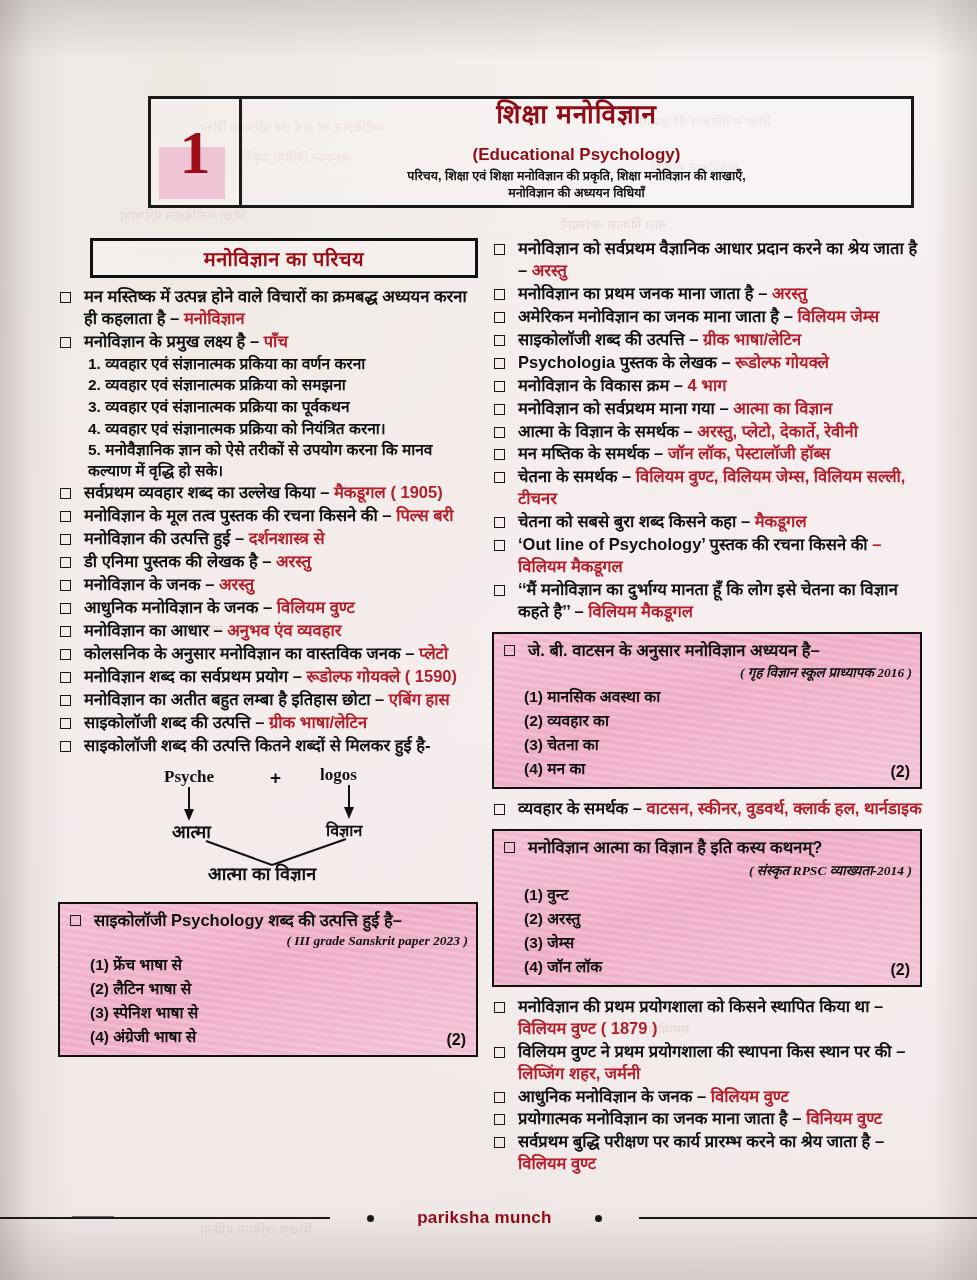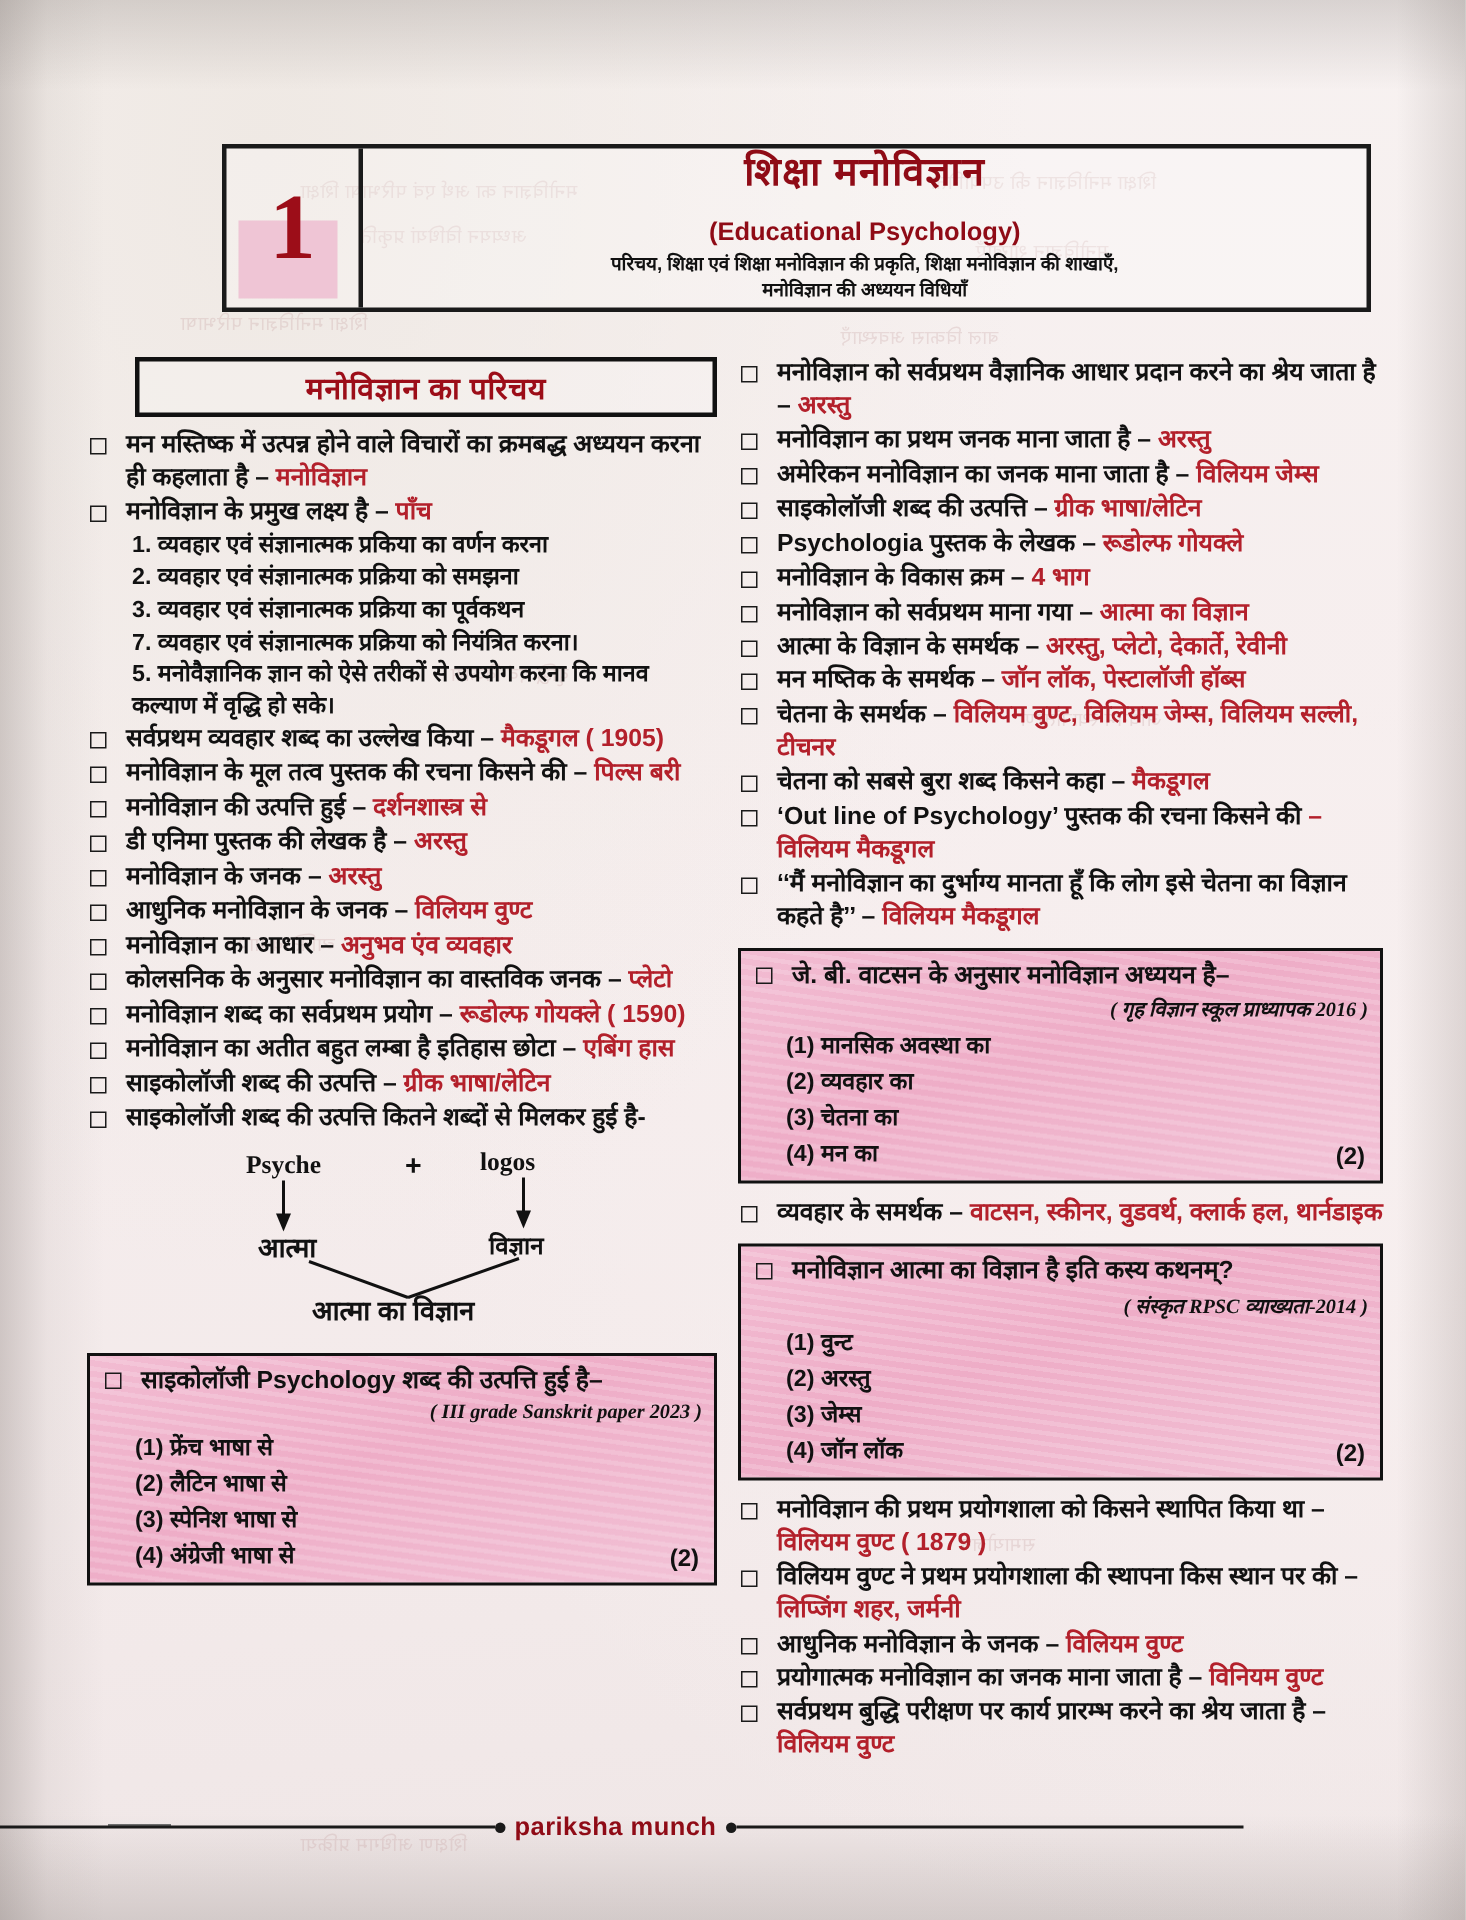--- a/index.html
+++ b/index.html
@@ -249,21 +249,21 @@
     color: #111;
   }
 
   
   .footer {
     position: absolute;
     left: 0; bottom: 52px;
     width: 977px;
     display: flex;
     align-items: center;
-    justify-content: flex-start;
+    justify-content: space-between;
   }
   .f-line { height: 2px; background: #1a1a1a; }
   .f-line.l { width: 330px; }
   .f-line.r { width: 338px; }
   .f-dot { width: 7px; height: 7px; border-radius: 50%; background: #1a1a1a; }
   .f-brand {
     font-size: 17px;
     font-weight: bold;
     color: #8f0b16;
     margin: 0 6px;
@@ -319,21 +319,21 @@
     <div class="section-banner">
       <span class="section-banner-text">मनोविज्ञान का परिचय</span>
     </div>
 
     <ul class="bullets" id="left-bullets">
         <li class="bullet"><span class="blk">मन मस्तिष्क में उत्पन्न होने वाले विचारों का क्रमबद्ध अध्ययन करना ही कहलाता है – </span><span class="ans">मनोविज्ञान</span></li>
         <li class="bullet"><span class="blk">मनोविज्ञान के प्रमुख लक्ष्य है  – </span><span class="ans">पाँच</span></li>
         <li class="bullet sub"><span class="blk">1. व्यवहार एवं संज्ञानात्मक प्रकिया का वर्णन करना</span></li>
         <li class="bullet sub"><span class="blk">2. व्यवहार एवं संज्ञानात्मक प्रक्रिया को समझना</span></li>
         <li class="bullet sub"><span class="blk">3. व्यवहार एवं संज्ञानात्मक प्रक्रिया का पूर्वकथन</span></li>
-        <li class="bullet sub"><span class="blk">7. व्यवहार एवं संज्ञानात्मक प्रक्रिया को नियंत्रित करना।</span></li>
+        <li class="bullet sub"><span class="blk">4. व्यवहार एवं संज्ञानात्मक प्रक्रिया को नियंत्रित करना।</span></li>
         <li class="bullet sub"><span class="blk">5. मनोवैज्ञानिक ज्ञान को ऐसे तरीकों से उपयोग करना कि मानव कल्याण में वृद्धि हो सके।</span></li>
         <li class="bullet"><span class="blk">सर्वप्रथम व्यवहार शब्द का उल्लेख किया – </span><span class="ans">मैकडूगल ( 1905)</span></li>
         <li class="bullet"><span class="blk">मनोविज्ञान के मूल तत्व पुस्तक की रचना किसने की – </span><span class="ans">पिल्स बरी</span></li>
         <li class="bullet"><span class="blk">मनोविज्ञान की उत्पत्ति हुई – </span><span class="ans">दर्शनशास्त्र से</span></li>
         <li class="bullet"><span class="blk">डी एनिमा पुस्तक की लेखक है – </span><span class="ans">अरस्तु</span></li>
         <li class="bullet"><span class="blk">मनोविज्ञान के जनक – </span><span class="ans">अरस्तु</span></li>
         <li class="bullet"><span class="blk">आधुनिक मनोविज्ञान के जनक  – </span><span class="ans">विलियम वुण्ट</span></li>
         <li class="bullet"><span class="blk">मनोविज्ञान का आधार  – </span><span class="ans">अनुभव एंव व्यवहार</span></li>
         <li class="bullet"><span class="blk">कोलसनिक के अनुसार मनोविज्ञान का वास्तविक जनक – </span><span class="ans">प्लेटो</span></li>
         <li class="bullet"><span class="blk">मनोविज्ञान शब्द का सर्वप्रथम प्रयोग – </span><span class="ans">रूडोल्फ गोयक्ले ( 1590)</span></li>

